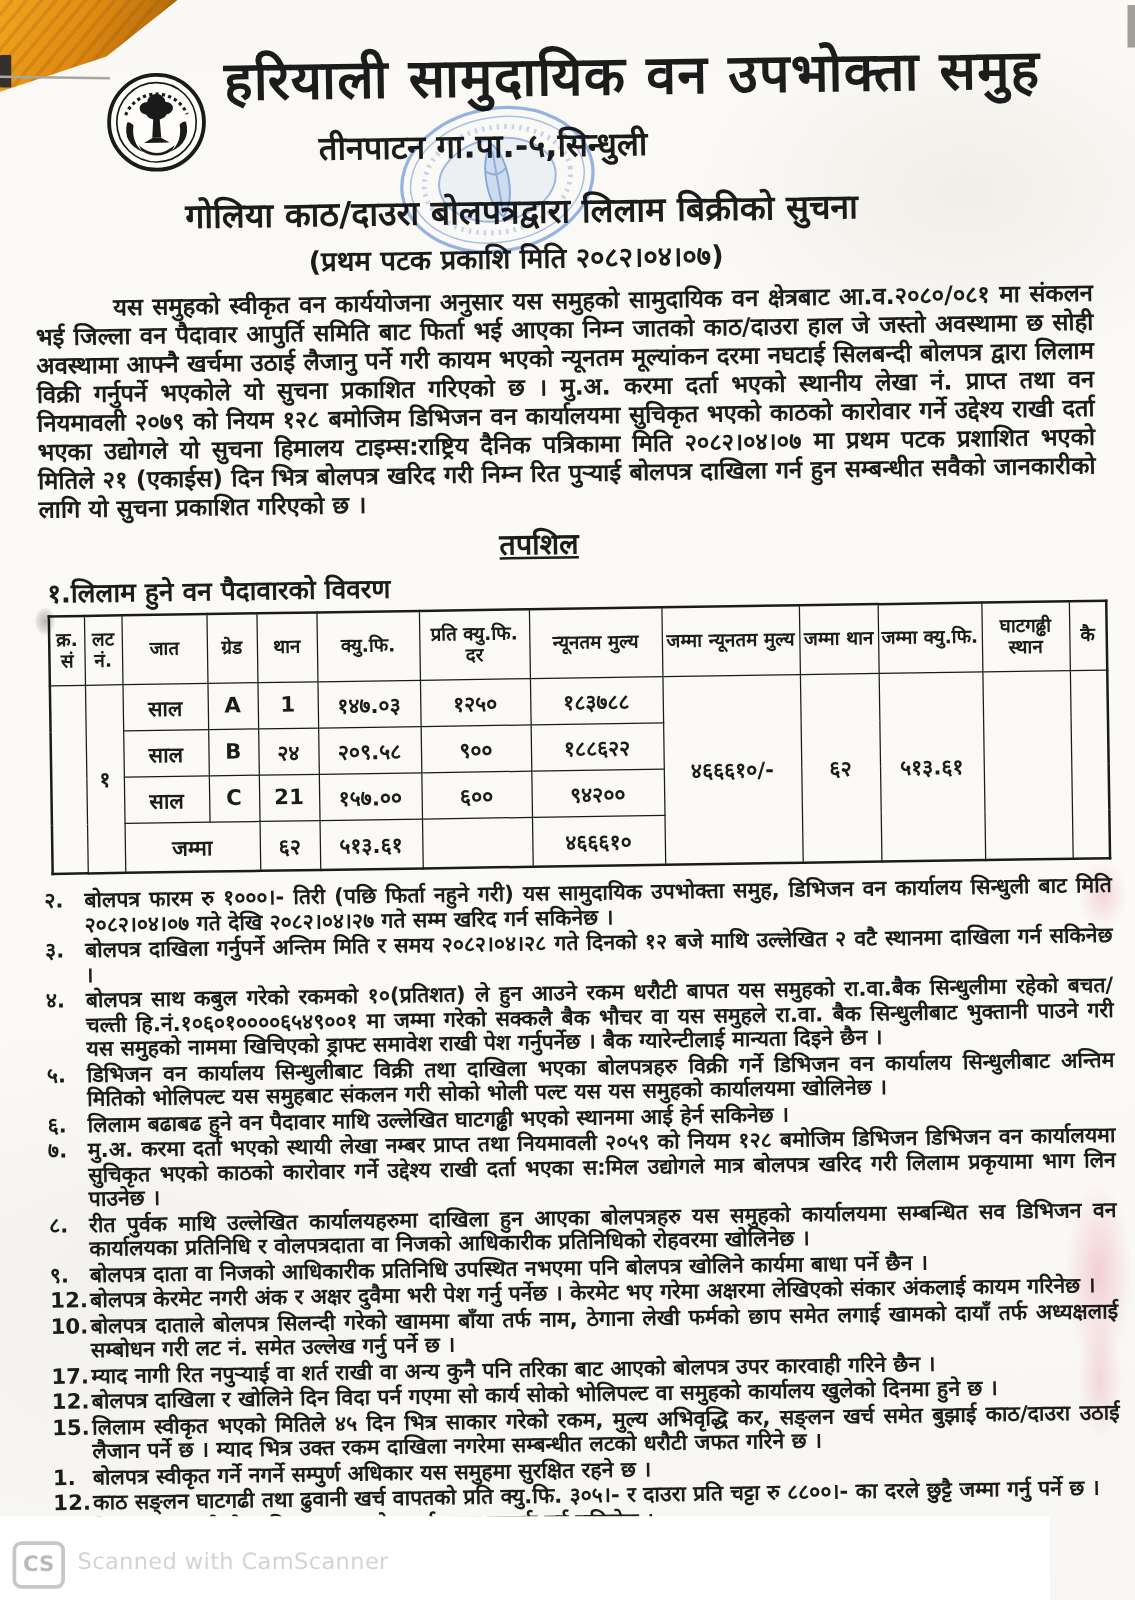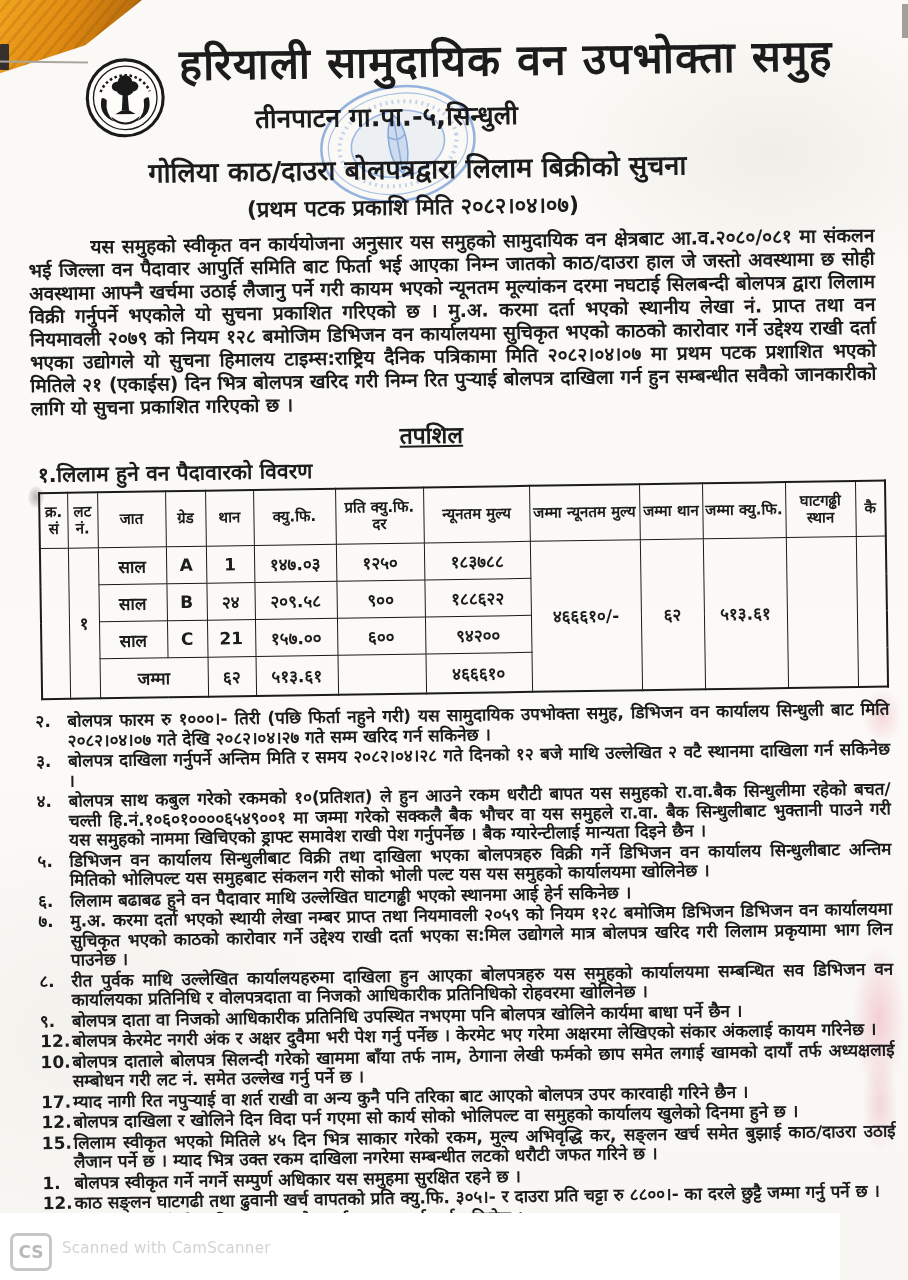--- a/index.html
+++ b/index.html
@@ -55,21 +55,21 @@
   .notes{margin:12px 20px 0 34px;}
   .note{display:flex;font-size:17px;line-height:19.5px;font-weight:600;margin-bottom:1px;}
   .note .num{flex:0 0 32px;font-weight:700;}
   .note .txt{flex:1;text-align:justify;}
 
   
   .cam-band{position:absolute;left:0;top:1213px;width:840px;height:67px;background:#ffffff;}
   .cs-badge{position:absolute;left:10px;top:20px;width:36px;height:32px;border:3.5px solid #c7c7c7;
     border-radius:7px;display:flex;align-items:center;justify-content:center;
     font-size:17px;font-weight:700;color:#b9b9b9;background:#fff;}
-  .cs-text{position:absolute;left:62px;top:26px;font-size:15px;color:#d3d3d1;letter-spacing:.3px;}
+  .cs-text{position:absolute;left:62px;top:26px;font-size:18px;color:#d3d3d1;letter-spacing:.3px;}
 </style>
 </head>
 <body>
 
 <div class="paper"></div>
 <div class="corner-wedge"></div>
 <div class="wedge-streak"></div>
 <div class="edge-mark-left"></div>
 <div class="edge-line-left"></div>
 <div class="edge-mark-right"></div>

